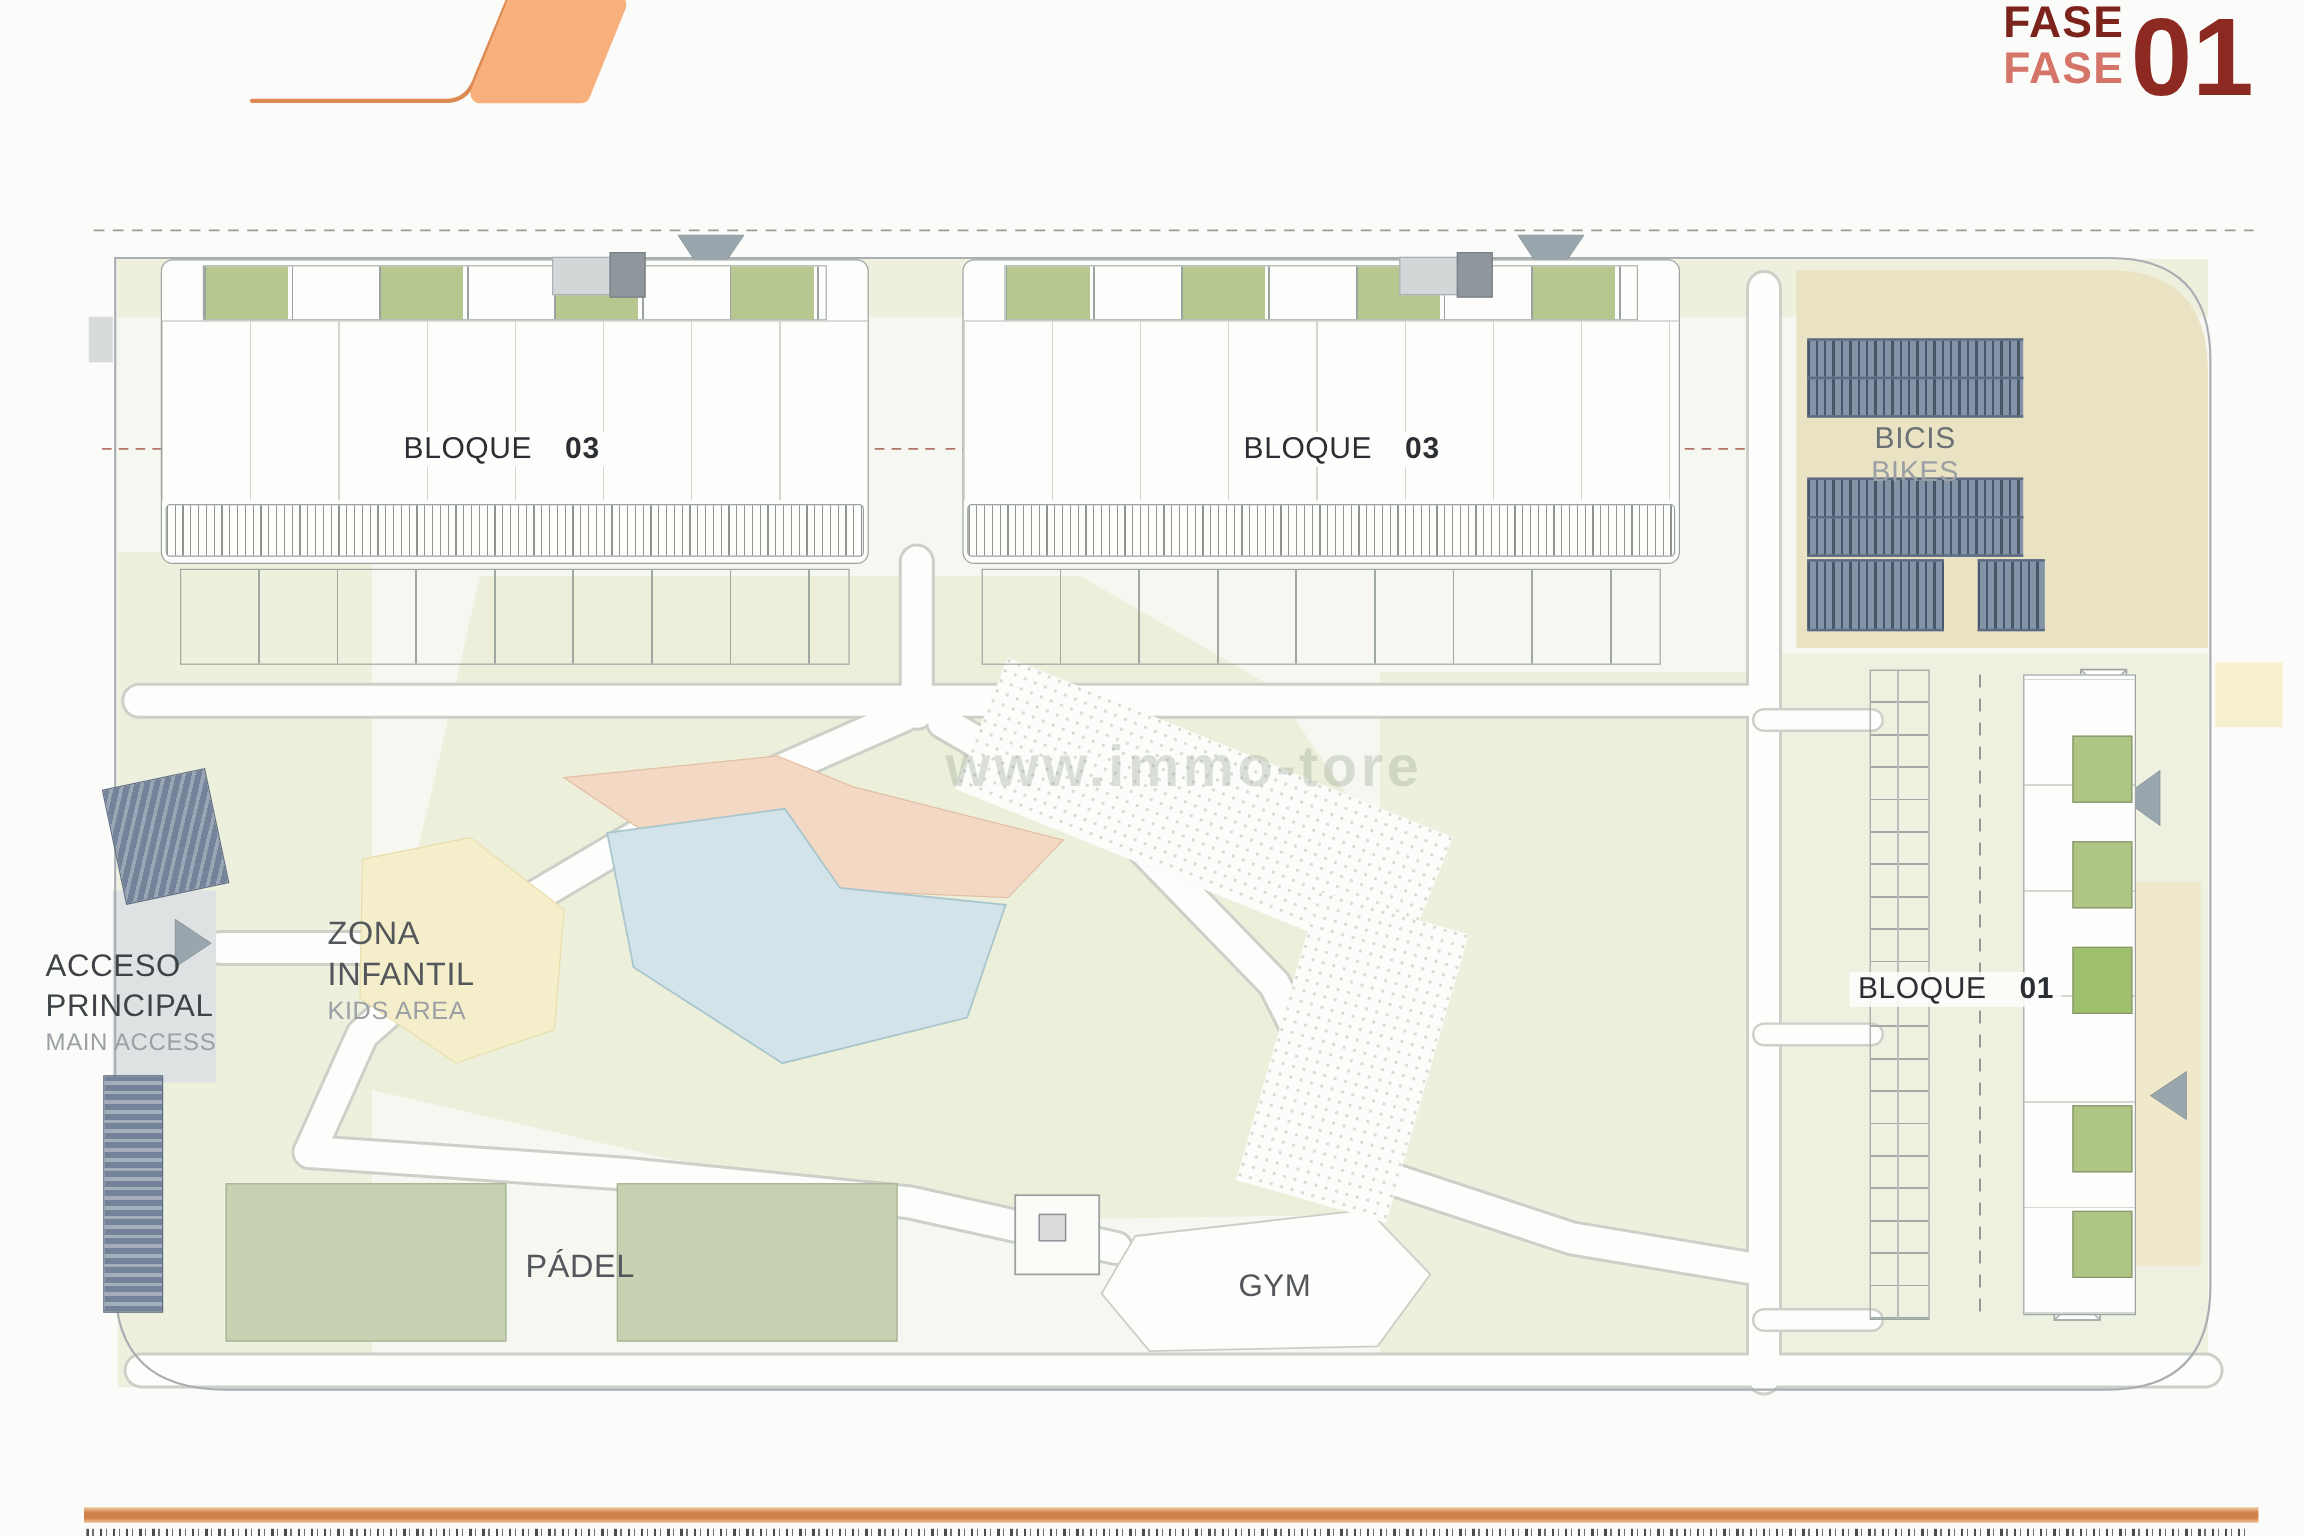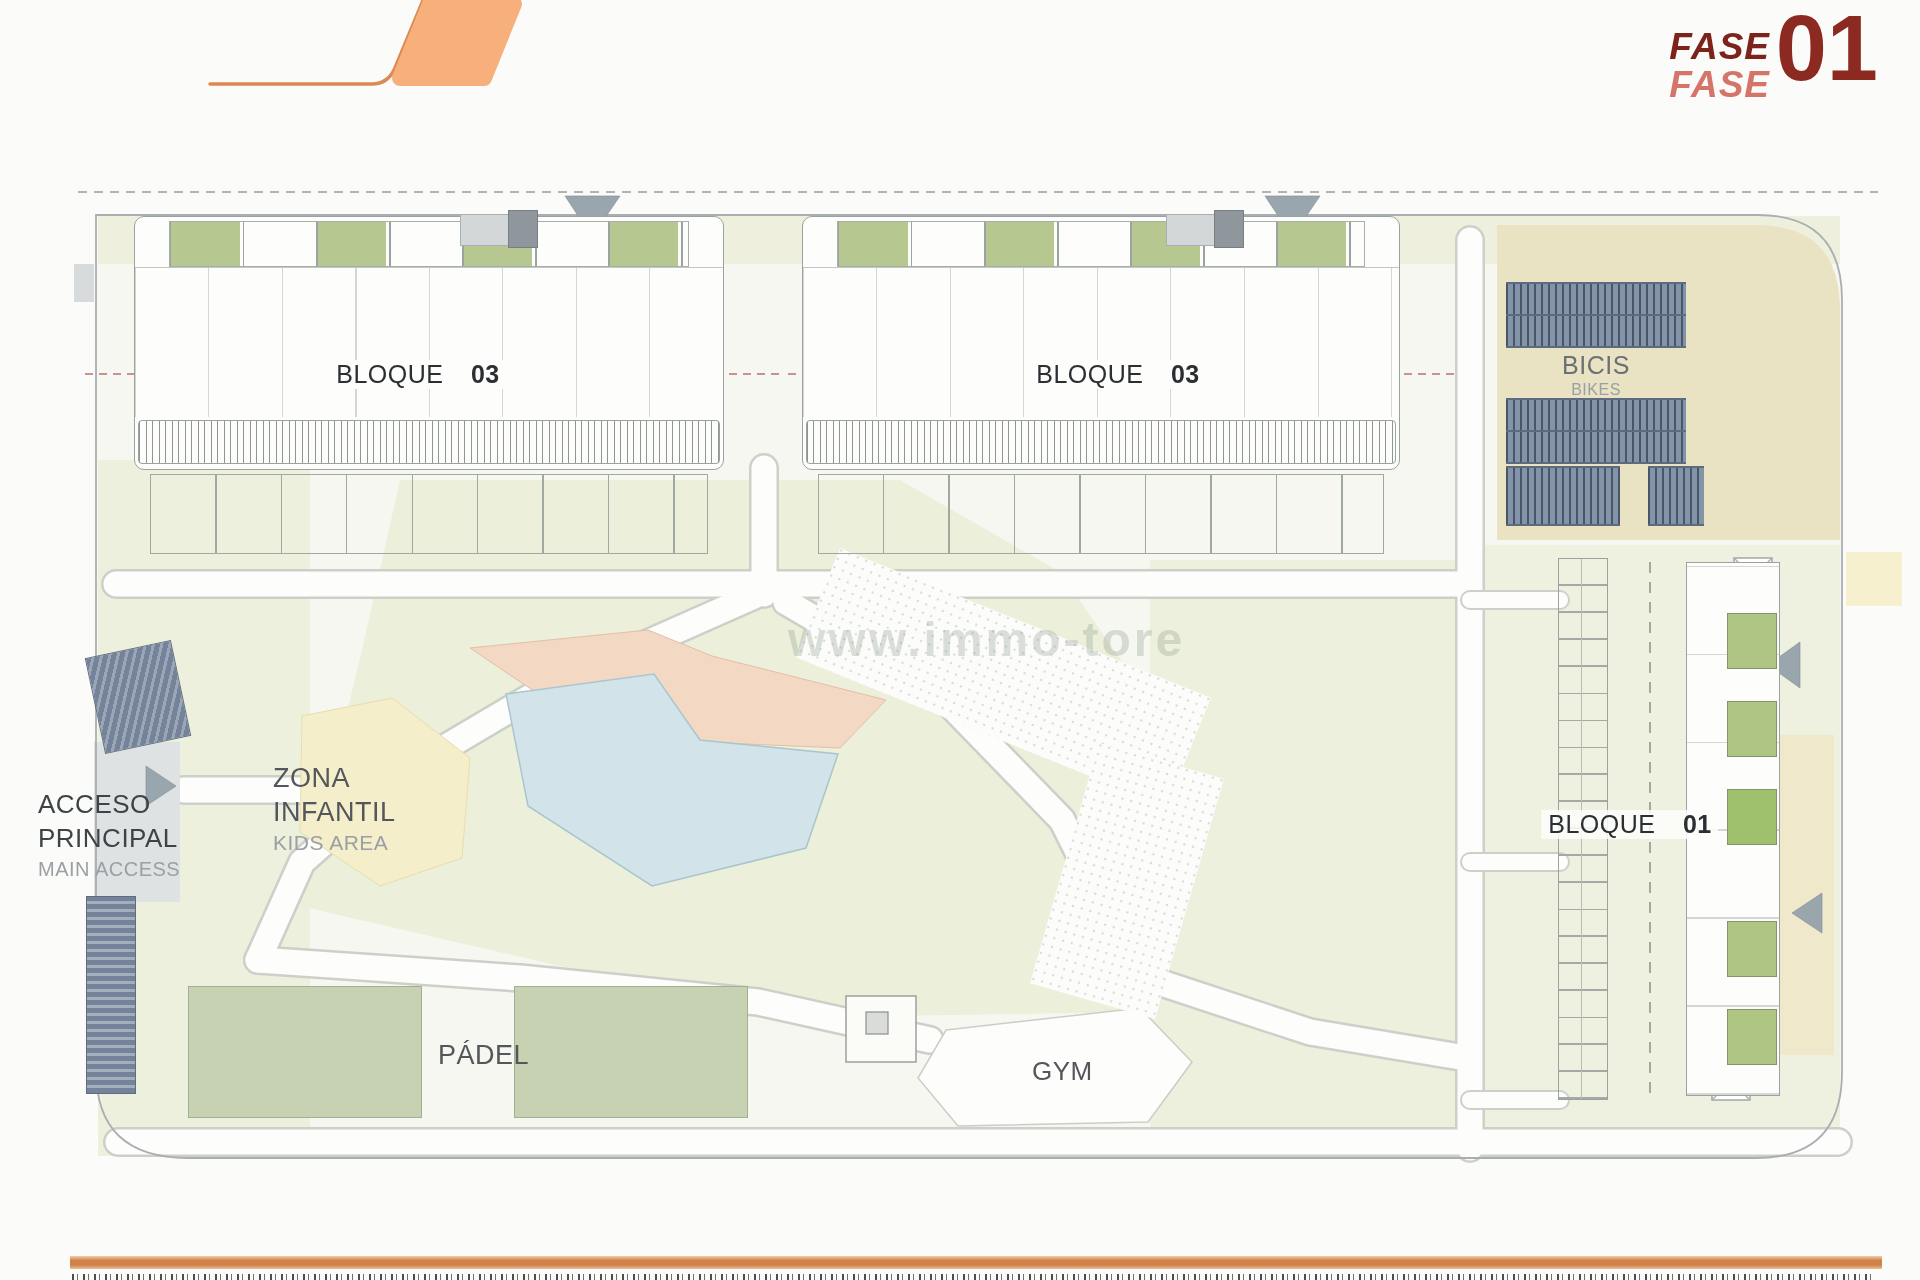--- a/index.html
+++ b/index.html
@@ -4,21 +4,21 @@
 <style>
   html,body{margin:0;padding:0;background:#ffffff;}
   .page{position:relative;width:1920px;height:1280px;background:#fbfbf9;overflow:hidden;
         font-family:"Liberation Sans",sans-serif;}
   .abs{position:absolute;}
 
   
   .hdr-title{position:absolute;top:18px;right:257px;text-align:right;line-height:1.08;}
   .hdr-title .t1{font-size:31px;font-weight:700;letter-spacing:1px;color:#8b96a0;}
   .hdr-title .t2{font-size:28px;font-weight:700;letter-spacing:1px;color:#c3c8cc;}
-  .hdr-phase{position:absolute;top:28px;right:150px;text-align:right;line-height:1.04;font-style:italic;}
+  .hdr-phase{position:absolute;top:0;right:150px;text-align:right;line-height:1.04;}
   .hdr-phase .p1{font-size:37px;font-weight:800;letter-spacing:1px;color:#7c241c;}
   .hdr-phase .p2{font-size:37px;font-weight:800;letter-spacing:1px;color:#d5756a;}
   .hdr-num{position:absolute;top:2px;right:42px;font-size:92px;font-weight:800;color:#8c2a21;line-height:1;}
 
   
   .block-h{position:absolute;background:#fdfdfc;border:1.5px solid #9aa39f;border-radius:10px;}
   .terrace-row{position:absolute;left:34px;right:34px;top:4px;height:44px;border:1px solid #a8afa9;
       background:repeating-linear-gradient(90deg,#9aa39f 0 1.5px,rgba(0,0,0,0) 1.5px 73px),
                  repeating-linear-gradient(90deg,#b6c88f 0 70px,#fdfdfc 70px 146px);}
   .unit-band{position:absolute;left:0;right:0;top:50px;bottom:52px;border-top:1px solid #c2c7c1;
@@ -242,21 +242,21 @@
   </div>
   <div class="block-lbl" style="left:1118px;top:360px;">
     <span>BLOQUE</span>&nbsp;<b>03</b>
   </div>
   <div class="block-lbl" style="left:1630px;top:810px;background:rgba(253,253,252,.85);">
     <span>BLOQUE</span>&nbsp;<b>01</b>
   </div>
 
   <div class="lbl" style="left:1596px;top:350px;transform:translateX(-50%);text-align:center;font-size:25px;color:#6b7074;line-height:1.2;">
     <div>BICIS</div>
-    <div class="sub" style="font-size:16px;">BIKES</div>
+    <div class="sub" style="font-size:24px;">BIKES</div>
   </div>
 
 
   <div class="lbl" style="left:38px;top:788px;font-size:26px;color:#3e4347;line-height:1.3;">
     <div>ACCESO</div>
     <div>PRINCIPAL</div>
     <div class="sub" style="font-size:20px;">MAIN ACCESS</div>
   </div>
 
   <div class="lbl" style="left:273px;top:762px;font-size:27px;line-height:1.25;">

